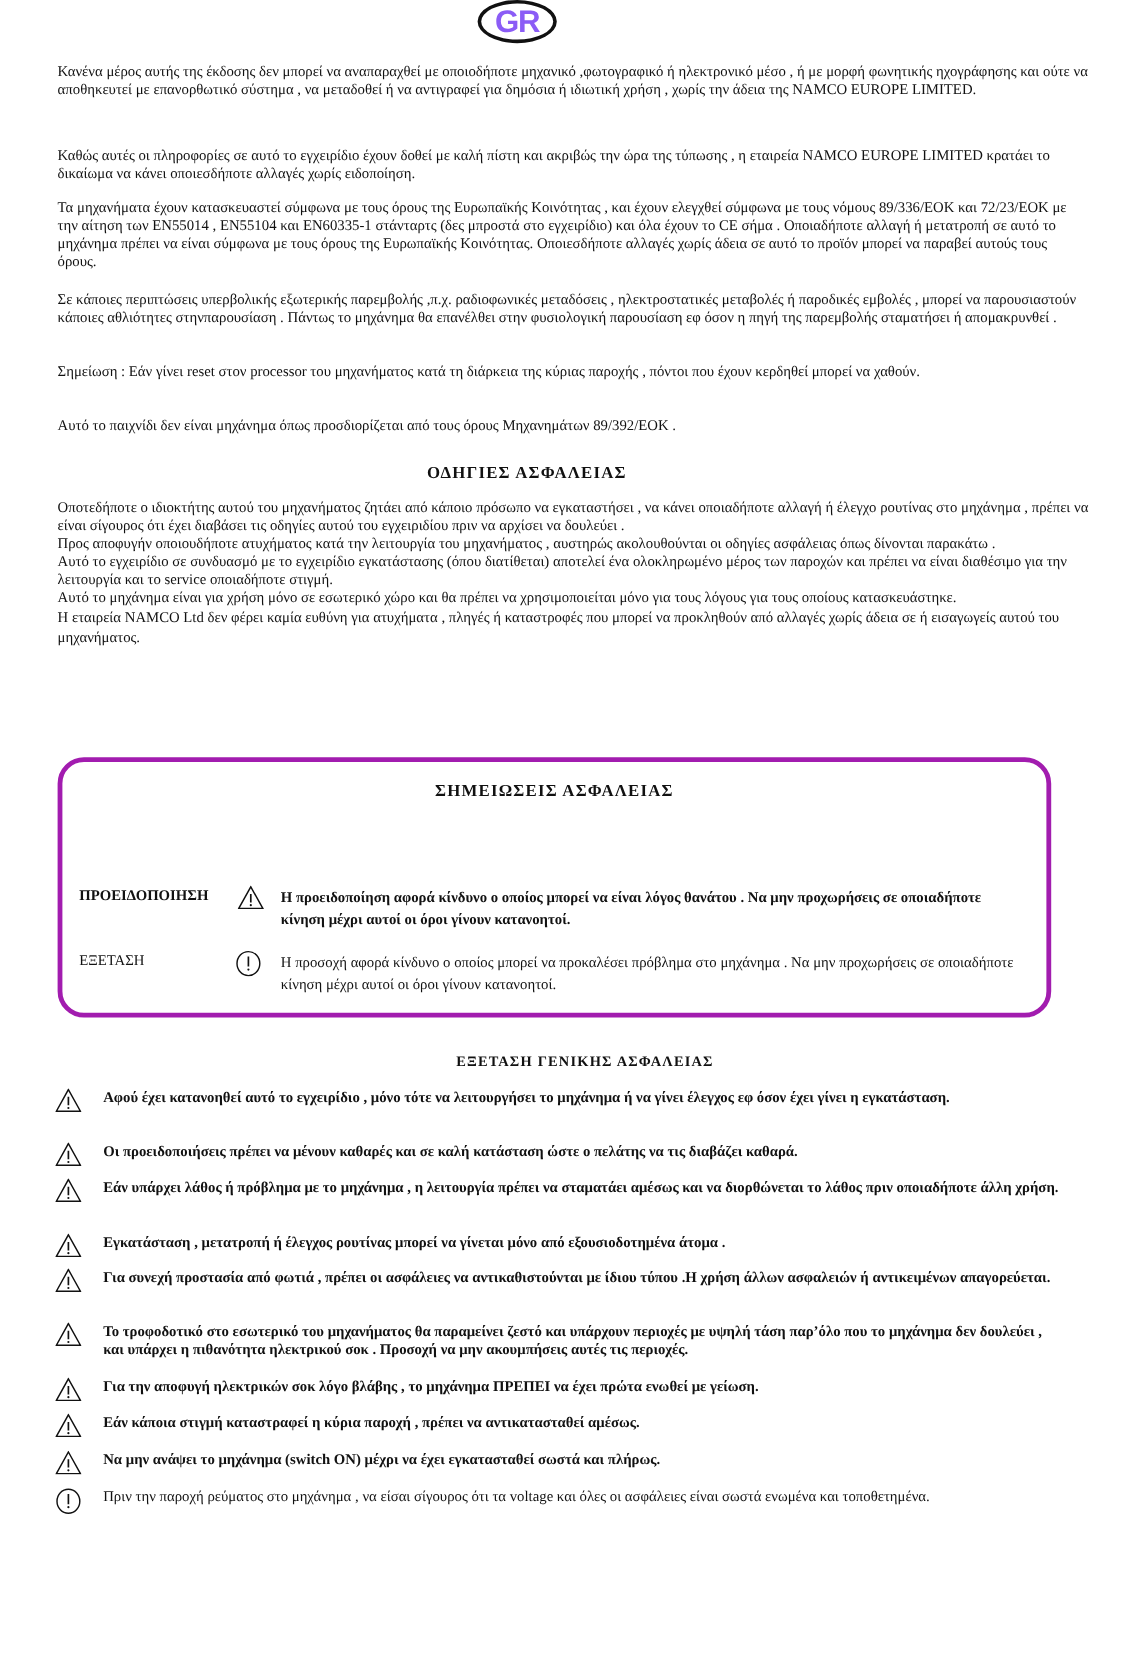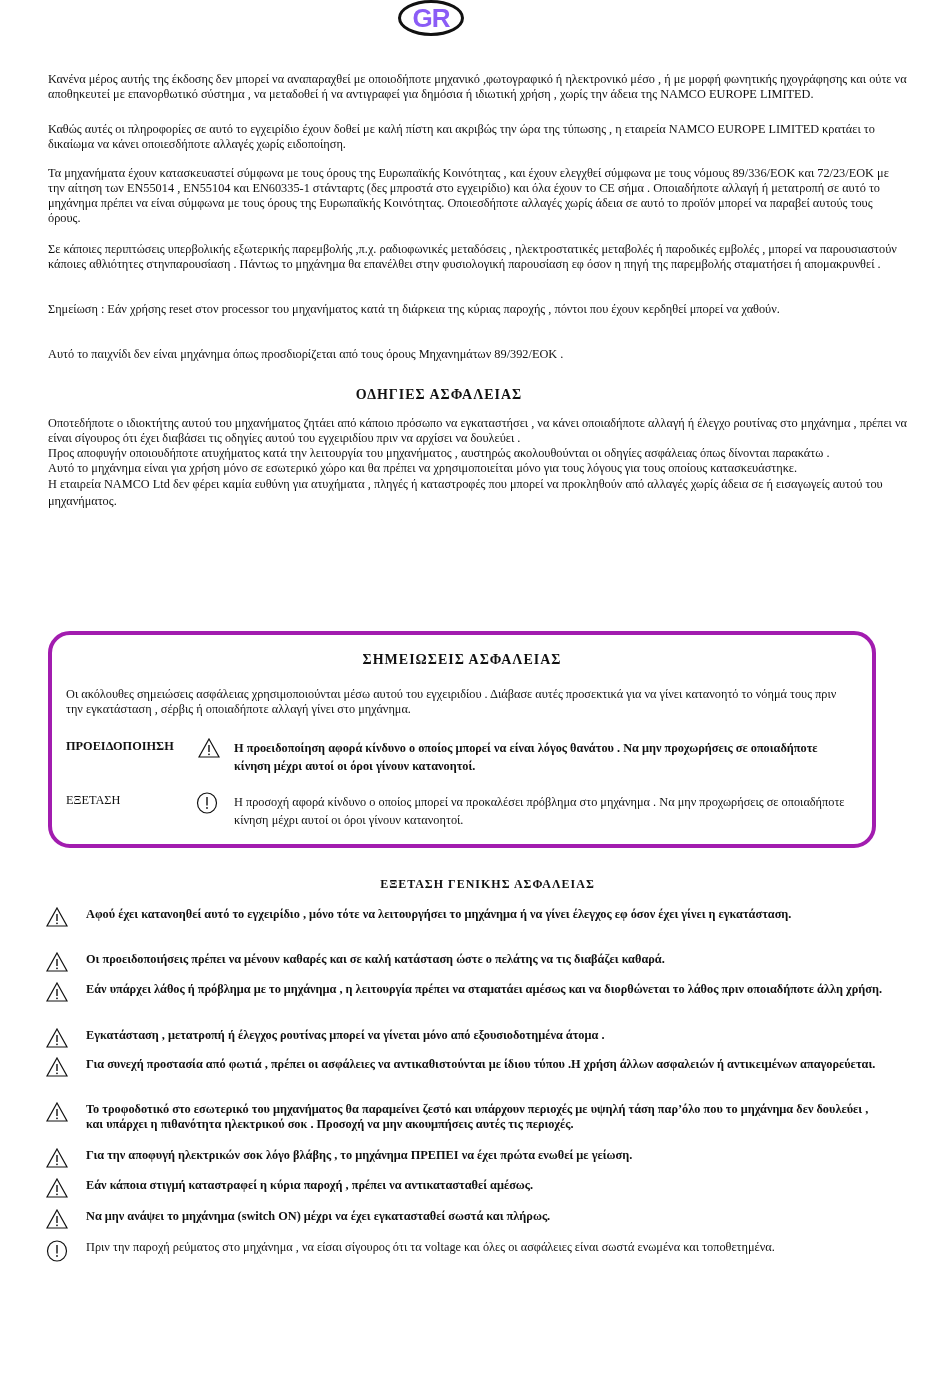--- a/index.html
+++ b/index.html
@@ -45,50 +45,50 @@
     .item .txt { position: absolute; left: 40px; top: 0; width: 800px; }
     svg { display: block; }
   </style>
 </head>
 <body>
 
 <div class="logo">
     <span>GR</span>
   </div>
 
-<div class="block" style="top:72px;">
+<div class="block" style="top:52px;">
     <p>Κανένα μέρος αυτής της έκδοσης δεν μπορεί να αναπαραχθεί με οποιοδήποτε μηχανικό ,φωτογραφικό ή ηλεκτρονικό μέσο , ή με μορφή φωνητικής ηχογράφησης και ούτε να αποθηκευτεί με επανορθωτικό σύστημα , να μεταδοθεί ή να αντιγραφεί για δημόσια ή ιδιωτική χρήση , χωρίς την άδεια της NAMCO EUROPE LIMITED.</p>
   </div>
 <div class="block" style="top:122px;">
     <p>Καθώς αυτές οι πληροφορίες σε αυτό το εγχειρίδιο έχουν δοθεί με καλή πίστη και ακριβώς την ώρα της τύπωσης , η εταιρεία NAMCO EUROPE LIMITED κρατάει το δικαίωμα να κάνει οποιεσδήποτε αλλαγές χωρίς ειδοποίηση.</p>
   </div>
 <div class="block" style="top:166px;">
     <p>Τα μηχανήματα έχουν κατασκευαστεί σύμφωνα με τους όρους της Ευρωπαϊκής Κοινότητας , και έχουν ελεγχθεί σύμφωνα με τους νόμους 89/336/ΕΟΚ και 72/23/ΕΟΚ με την αίτηση των EN55014 , EN55104 και EN60335-1 στάνταρτς (δες μπροστά στο εγχειρίδιο) και όλα έχουν το CE σήμα . Οποιαδήποτε αλλαγή ή μετατροπή σε αυτό το μηχάνημα πρέπει να είναι σύμφωνα με τους όρους της Ευρωπαϊκής Κοινότητας. Οποιεσδήποτε αλλαγές χωρίς άδεια σε αυτό το προϊόν μπορεί να παραβεί αυτούς τους όρους.</p>
   </div>
 <div class="block" style="top:242px;">
     <p>Σε κάποιες περιπτώσεις υπερβολικής εξωτερικής παρεμβολής ,π.χ. ραδιοφωνικές μεταδόσεις , ηλεκτροστατικές μεταβολές ή παροδικές εμβολές , μπορεί να παρουσιαστούν κάποιες αθλιότητες στηνπαρουσίαση . Πάντως το μηχάνημα θα επανέλθει στην φυσιολογική παρουσίαση εφ όσον η πηγή της παρεμβολής σταματήσει ή απομακρυνθεί .</p>
   </div>
 <div class="block" style="top:302px;">
-    <p>Σημείωση : Εάν χρήσης reset στον processor του μηχανήματος κατά τη διάρκεια της κύριας παροχής , πόντοι που έχουν κερδηθεί μπορεί να χαθούν.</p>
+    <p>Σημείωση : Εάν γίνει reset στον processor του μηχανήματος κατά τη διάρκεια της κύριας παροχής , πόντοι που έχουν κερδηθεί μπορεί να χαθούν.</p>
   </div>
 <div class="block" style="top:347px;">
     <p>Αυτό το παιχνίδι δεν είναι μηχάνημα όπως προσδιορίζεται από τους όρους Μηχανημάτων 89/392/ΕΟΚ .</p>
   </div>
 
 <div class="heading" style="top:387px;">ΟΔΗΓΙΕΣ ΑΣΦΑΛΕΙΑΣ</div>
 <div class="block" style="top:416px;">
   <p>Οποτεδήποτε ο ιδιοκτήτης αυτού του μηχανήματος ζητάει από κάποιο πρόσωπο να εγκαταστήσει , να κάνει οποιαδήποτε αλλαγή ή έλεγχο ρουτίνας στο μηχάνημα , πρέπει να είναι σίγουρος ότι έχει διαβάσει τις οδηγίες αυτού του εγχειριδίου πριν να αρχίσει να δουλεύει .</p>
   <p>Προς αποφυγήν οποιουδήποτε ατυχήματος κατά την λειτουργία του μηχανήματος , αυστηρώς ακολουθούνται οι οδηγίες ασφάλειας όπως δίνονται παρακάτω .</p>
+  <p>Αυτό το εγχειρίδιο σε συνδυασμό με το εγχειρίδιο εγκατάστασης (όπου διατίθεται) αποτελεί ένα ολοκληρωμένο μέρος των παροχών και πρέπει να είναι διαθέσιμο για την λειτουργία και το service οποιαδήποτε στιγμή.</p>
   <p>Αυτό το μηχάνημα είναι για χρήση μόνο σε εσωτερικό χώρο και θα πρέπει να χρησιμοποιείται μόνο για τους λόγους για τους οποίους κατασκευάστηκε.</p>
   <p style="line-height:17px;">Η  εταιρεία NAMCO Ltd δεν φέρει καμία ευθύνη για ατυχήματα , πληγές ή καταστροφές που μπορεί να προκληθούν από αλλαγές χωρίς άδεια σε ή εισαγωγείς αυτού του μηχανήματος.</p>
 </div>
 
 <div class="notes-box">
   <div class="notes-title">ΣΗΜΕΙΩΣΕΙΣ ΑΣΦΑΛΕΙΑΣ</div>
-  <div class="notes-intro">Οι ακόλουθες σημειώσεις ασφάλειας χρησιμοποιούνται μέσω αυτού του εγχειριδίου . Διάβασε αυτές προσεκτικά για να γίνει κατανοητό το νόημά τους πριν την εγκατάσταση , σέρβις ή οποιαδήποτε αλλαγή γίνει στο μηχάνημα.</div>
 
   <div class="notes-row" style="top:104px;">
     <span class="notes-label bold">ΠΡΟΕΙΔΟΠΟΙΗΣΗ</span>
     <span class="notes-icon" style="left:132px;">
       <svg width="22" height="20" viewBox="0 0 22 20">
           <path d="M11 1 L21 19 L1 19 Z" fill="none" stroke="#111" stroke-width="1.2"></path>
           <line x1="11" y1="7" x2="11" y2="14" stroke="#111" stroke-width="1.4"></line>
           <circle cx="11" cy="16.3" r="0.9" fill="#111"></circle>
         </svg>
     </span>

